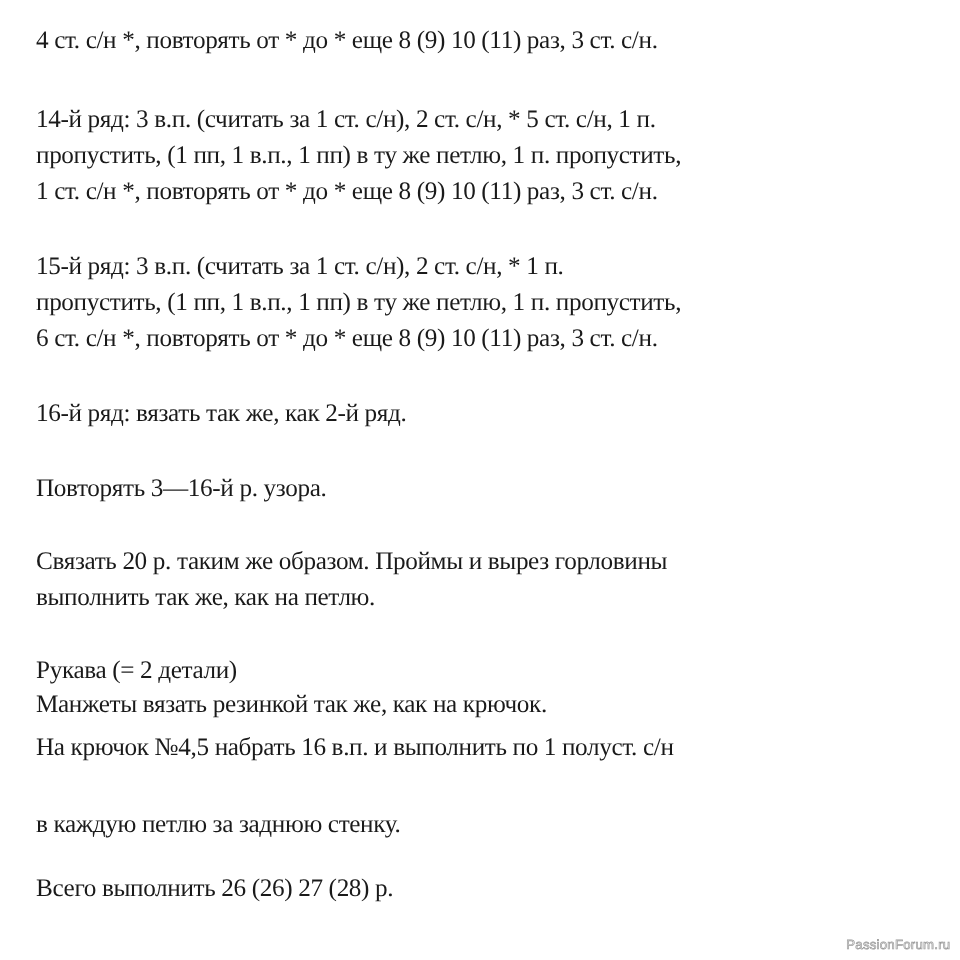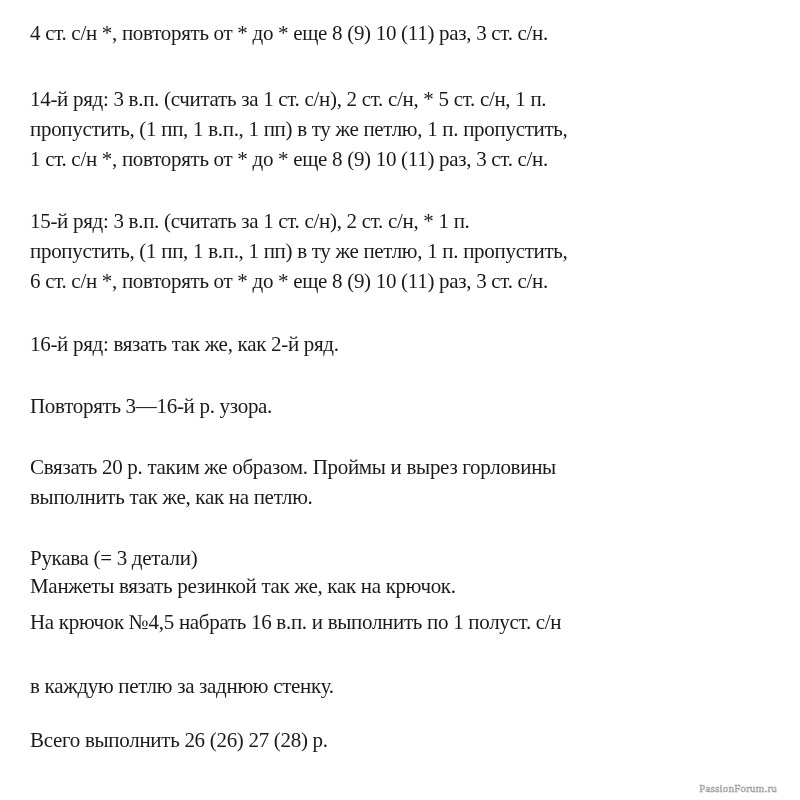--- a/index.html
+++ b/index.html
@@ -24,23 +24,23 @@
     .line {
       position: absolute;
       left: 0;
       white-space: nowrap;
       font-size: 21px;
       line-height: 30px;
       letter-spacing: -0.3px;
     }
     .watermark {
       position: absolute;
-      right: 23px;
+      right: 8px;
       bottom: 6px;
-      font-family: Liberation Serif, serif;
+      font-family: Liberation Sans, sans-serif;
       font-size: 11px;
       color: #ffffff;
       -webkit-text-stroke: 0.6px #9a9a9a;
       letter-spacing: 0.2px;
     }
   </style>
 </head>
 <body>
 
 <div class="page">
@@ -68,21 +68,21 @@
   <div>
     <div class="line" style="top:391px">Повторять 3—16-й р. узора.</div>
   </div>
 
   <div>
     <div class="line" style="top:452px">Связать 20 р. таким же образом. Проймы и вырез горловины</div>
     <div class="line" style="top:482px">выполнить так же, как на петлю.</div>
   </div>
 
   <div>
-    <div class="line" style="top:543px">Рукава (= 3 детали)</div>
+    <div class="line" style="top:543px">Рукава (= 2 детали)</div>
     <div class="line" style="top:571px">Манжеты вязать резинкой так же, как на крючок.</div>
   </div>
 
   <div>
     <div class="line" style="top:607px">На крючок №4,5 набрать 16 в.п. и выполнить по 1 полуст. с/н</div>
     <div class="line" style="top:671px">в каждую петлю за заднюю стенку.</div>
   </div>
 
   <div>
     <div class="line" style="top:725px">Всего выполнить 26 (26) 27 (28) р.</div>

